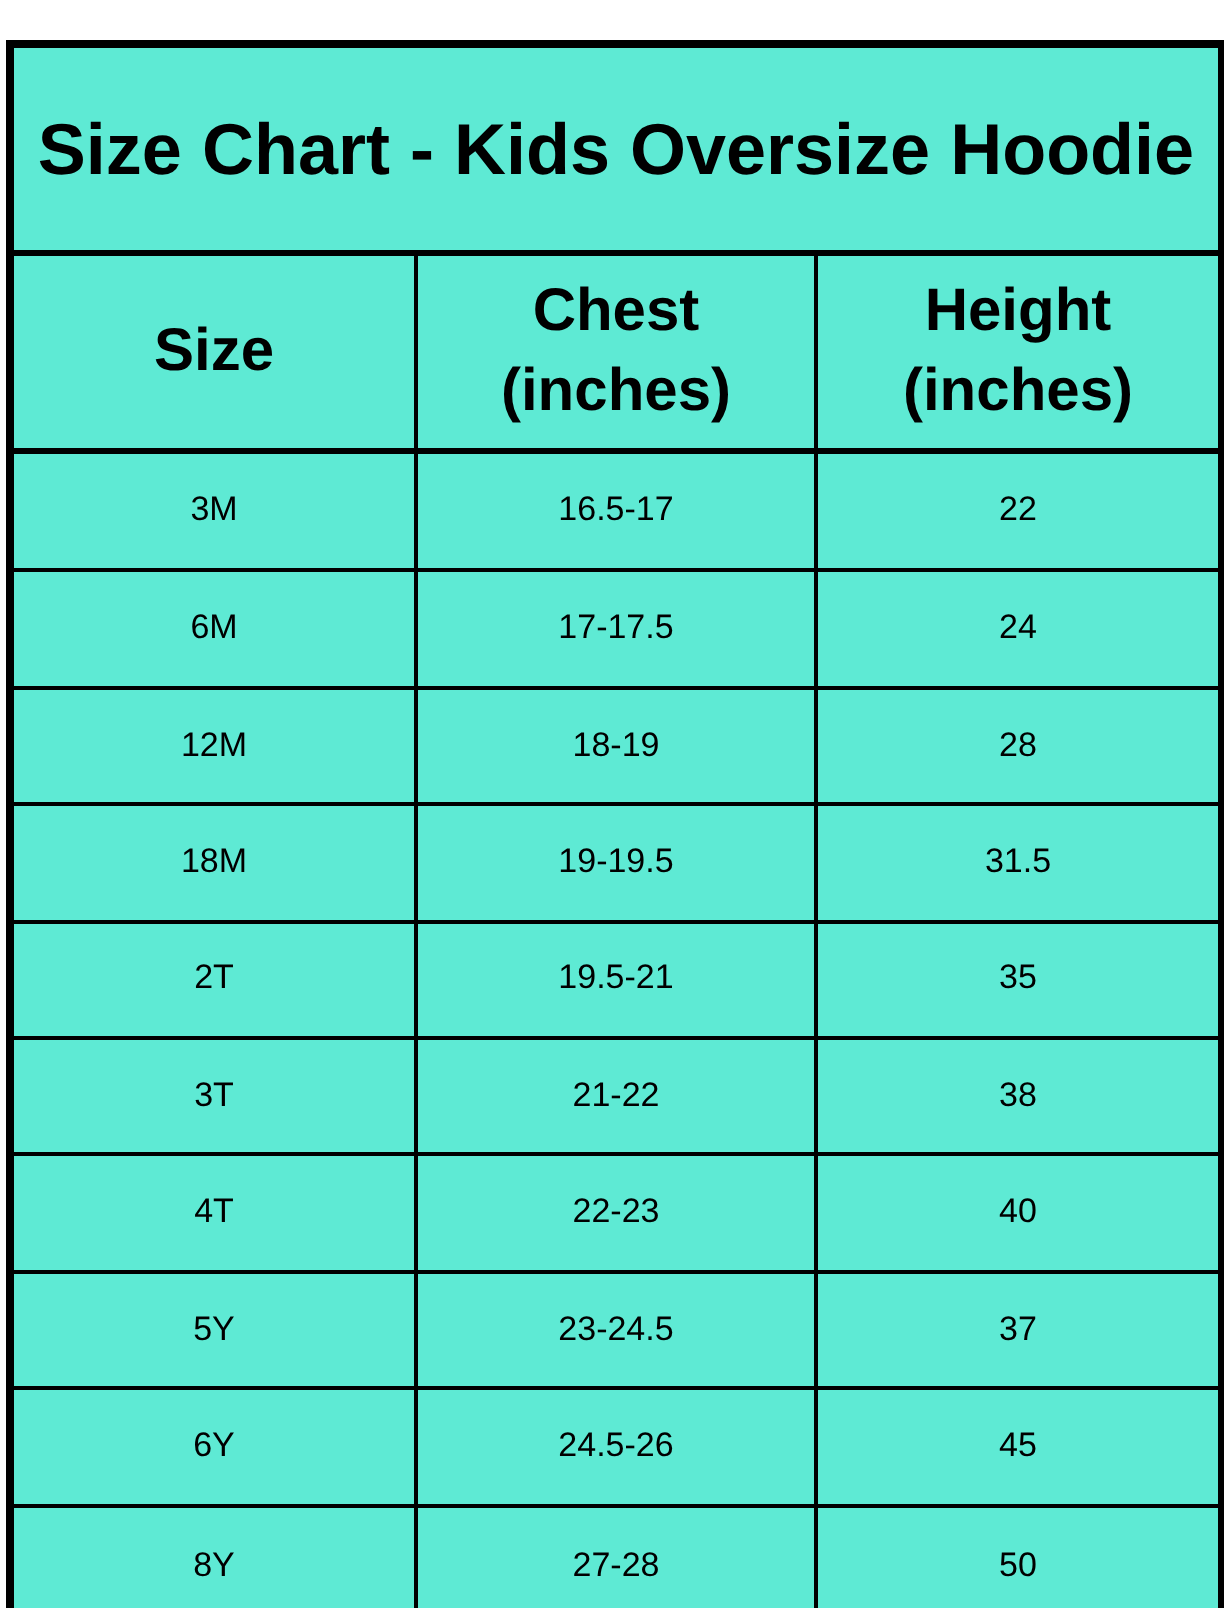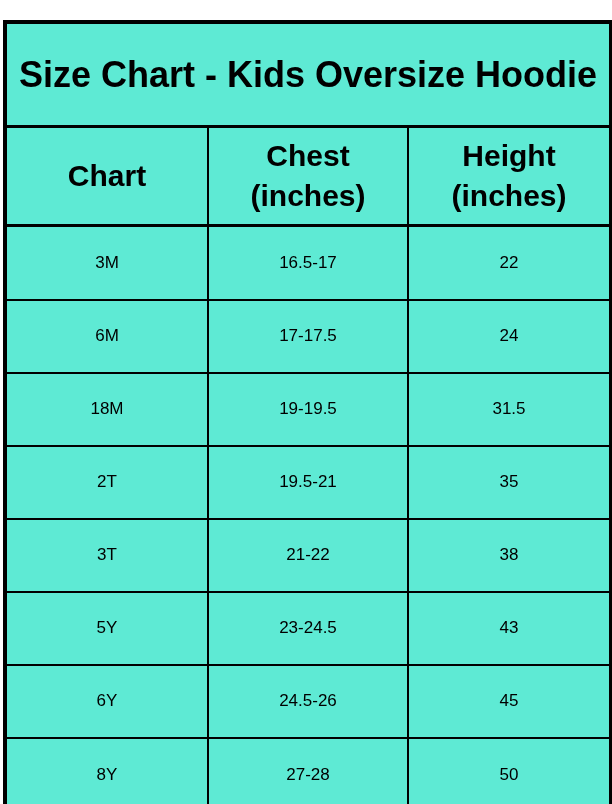--- a/index.html
+++ b/index.html
@@ -65,55 +65,65 @@
     <colgroup>
       <col class="col-size">
       <col class="col-chest">
       <col class="col-height">
     </colgroup>
     <thead>
       <tr>
         <th colspan="3" class="title-cell">Size Chart - Kids Oversize Hoodie</th>
       </tr>
       <tr id="header-row">
-          <th class="col-header">Chart</th>
+          <th class="col-header">Size</th>
           <th class="col-header">Chest<br>(inches)</th>
           <th class="col-header">Height<br>(inches)</th>
         </tr>
     </thead>
     <tbody id="table-body">
         <tr>
           <td>3M</td>
           <td>16.5-17</td>
           <td>22</td>
         </tr>
         <tr>
           <td>6M</td>
           <td>17-17.5</td>
           <td>24</td>
+        </tr>
+        <tr>
+          <td>12M</td>
+          <td>18-19</td>
+          <td>28</td>
         </tr>
         <tr>
           <td>18M</td>
           <td>19-19.5</td>
           <td>31.5</td>
         </tr>
         <tr>
           <td>2T</td>
           <td>19.5-21</td>
           <td>35</td>
         </tr>
         <tr>
           <td>3T</td>
           <td>21-22</td>
           <td>38</td>
         </tr>
         <tr>
+          <td>4T</td>
+          <td>22-23</td>
+          <td>40</td>
+        </tr>
+        <tr>
           <td>5Y</td>
           <td>23-24.5</td>
-          <td>43</td>
+          <td>37</td>
         </tr>
         <tr>
           <td>6Y</td>
           <td>24.5-26</td>
           <td>45</td>
         </tr>
         <tr>
           <td>8Y</td>
           <td>27-28</td>
           <td>50</td>

